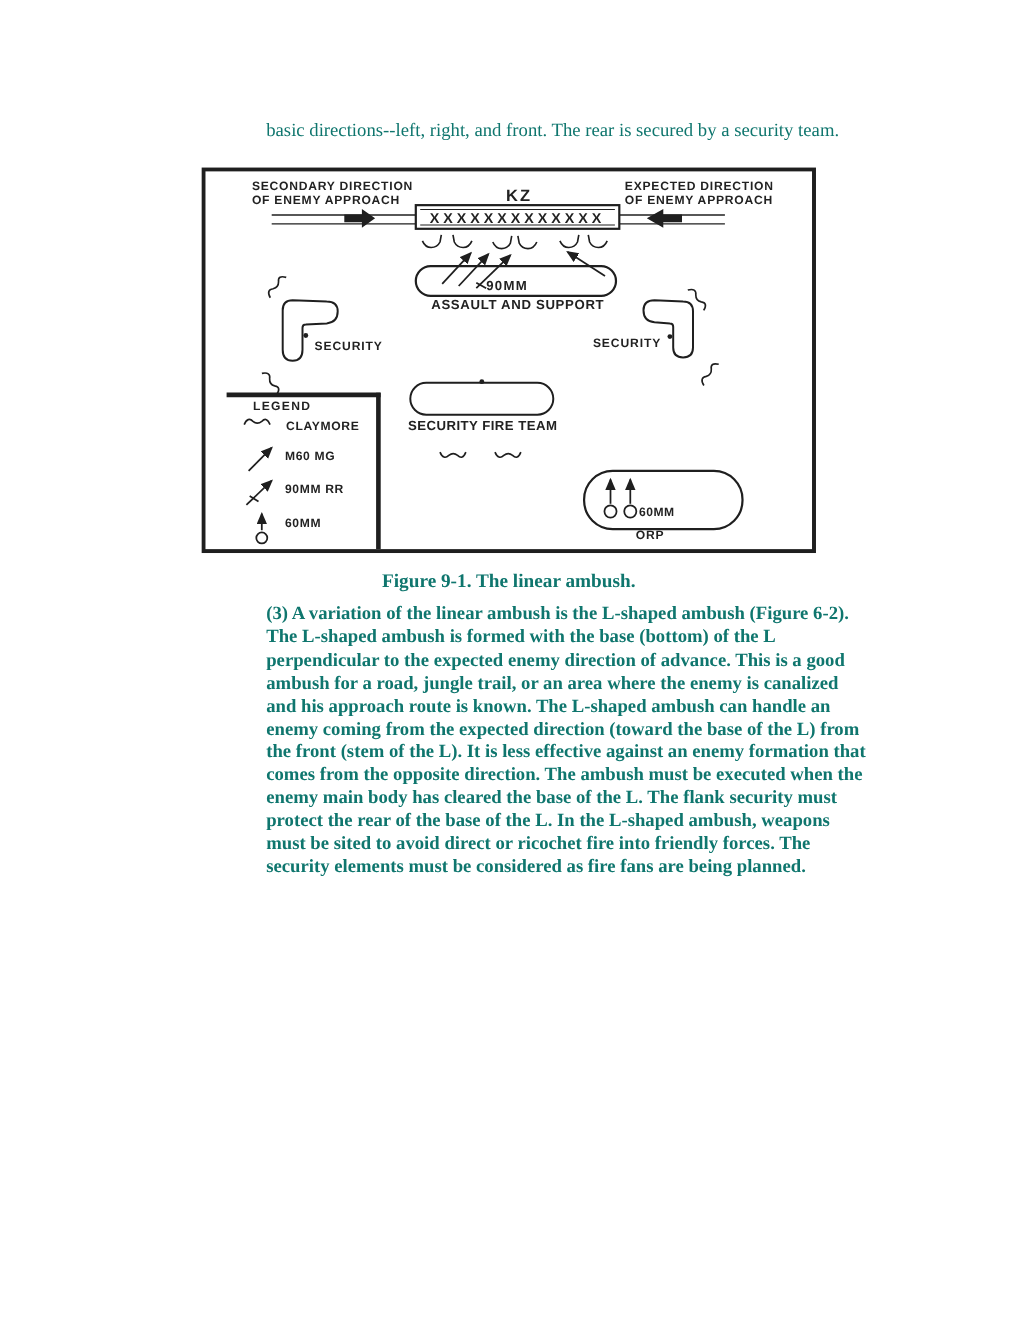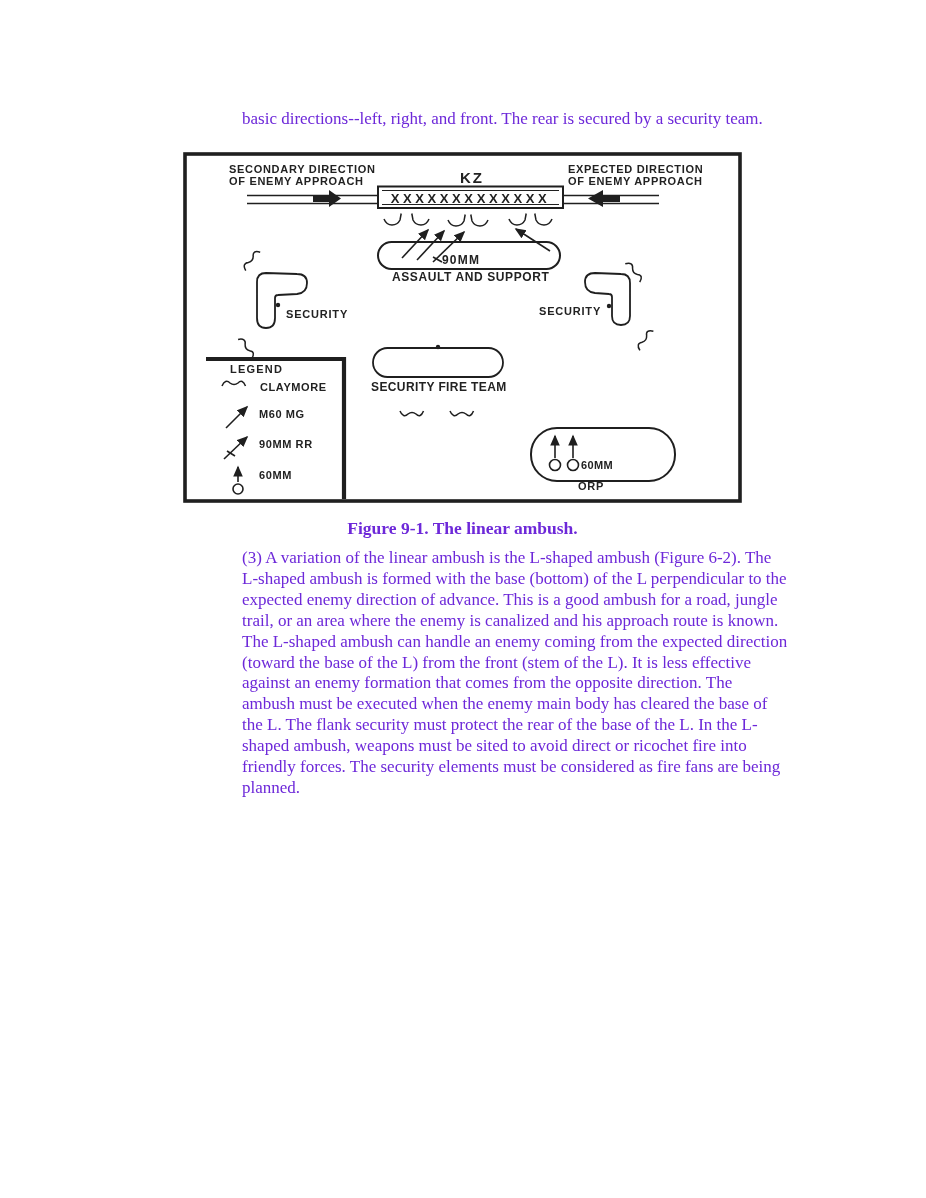--- a/index.html
+++ b/index.html
@@ -1,38 +1,38 @@
 <!DOCTYPE html>
 <html><head>
 <meta charset="utf-8">
 <style>
   html,body{margin:0;padding:0;background:#ffffff;}
   .page{
     position:relative;
     width:926px;height:1198px;
     background:#ffffff;
     font-family:"Liberation Serif", serif;
-    color:#6d28d9;
+    color:#0f766e;
     overflow:hidden;
   }
   .intro{
     position:absolute;left:242px;top:108px;width:524px;
     font-size:17px;line-height:21px;margin:0;
   }
   .fig-frame{
     position:absolute;left:183px;top:152px;width:559px;height:351px;
   }
   .fig-frame svg{display:block;width:559px;height:351px;}
   .caption{
     position:absolute;left:183px;top:518px;width:559px;
     text-align:center;font-weight:bold;font-size:17.5px;margin:0;
   }
   .para3{
     position:absolute;left:242px;top:548px;width:546px;
-    font-size:17px;line-height:20.9px;margin:0;
+    font-size:17px;line-height:20.9px;margin:0;font-weight:bold;
   }
   
   .ink{stroke:#1f1f1f;fill:none;}
   .fill-ink{fill:#1f1f1f;stroke:none;}
   svg text{
     font-family:"Liberation Sans", sans-serif;
     font-weight:700;fill:#222222;stroke:none;
   }
 </style>
 </head>

